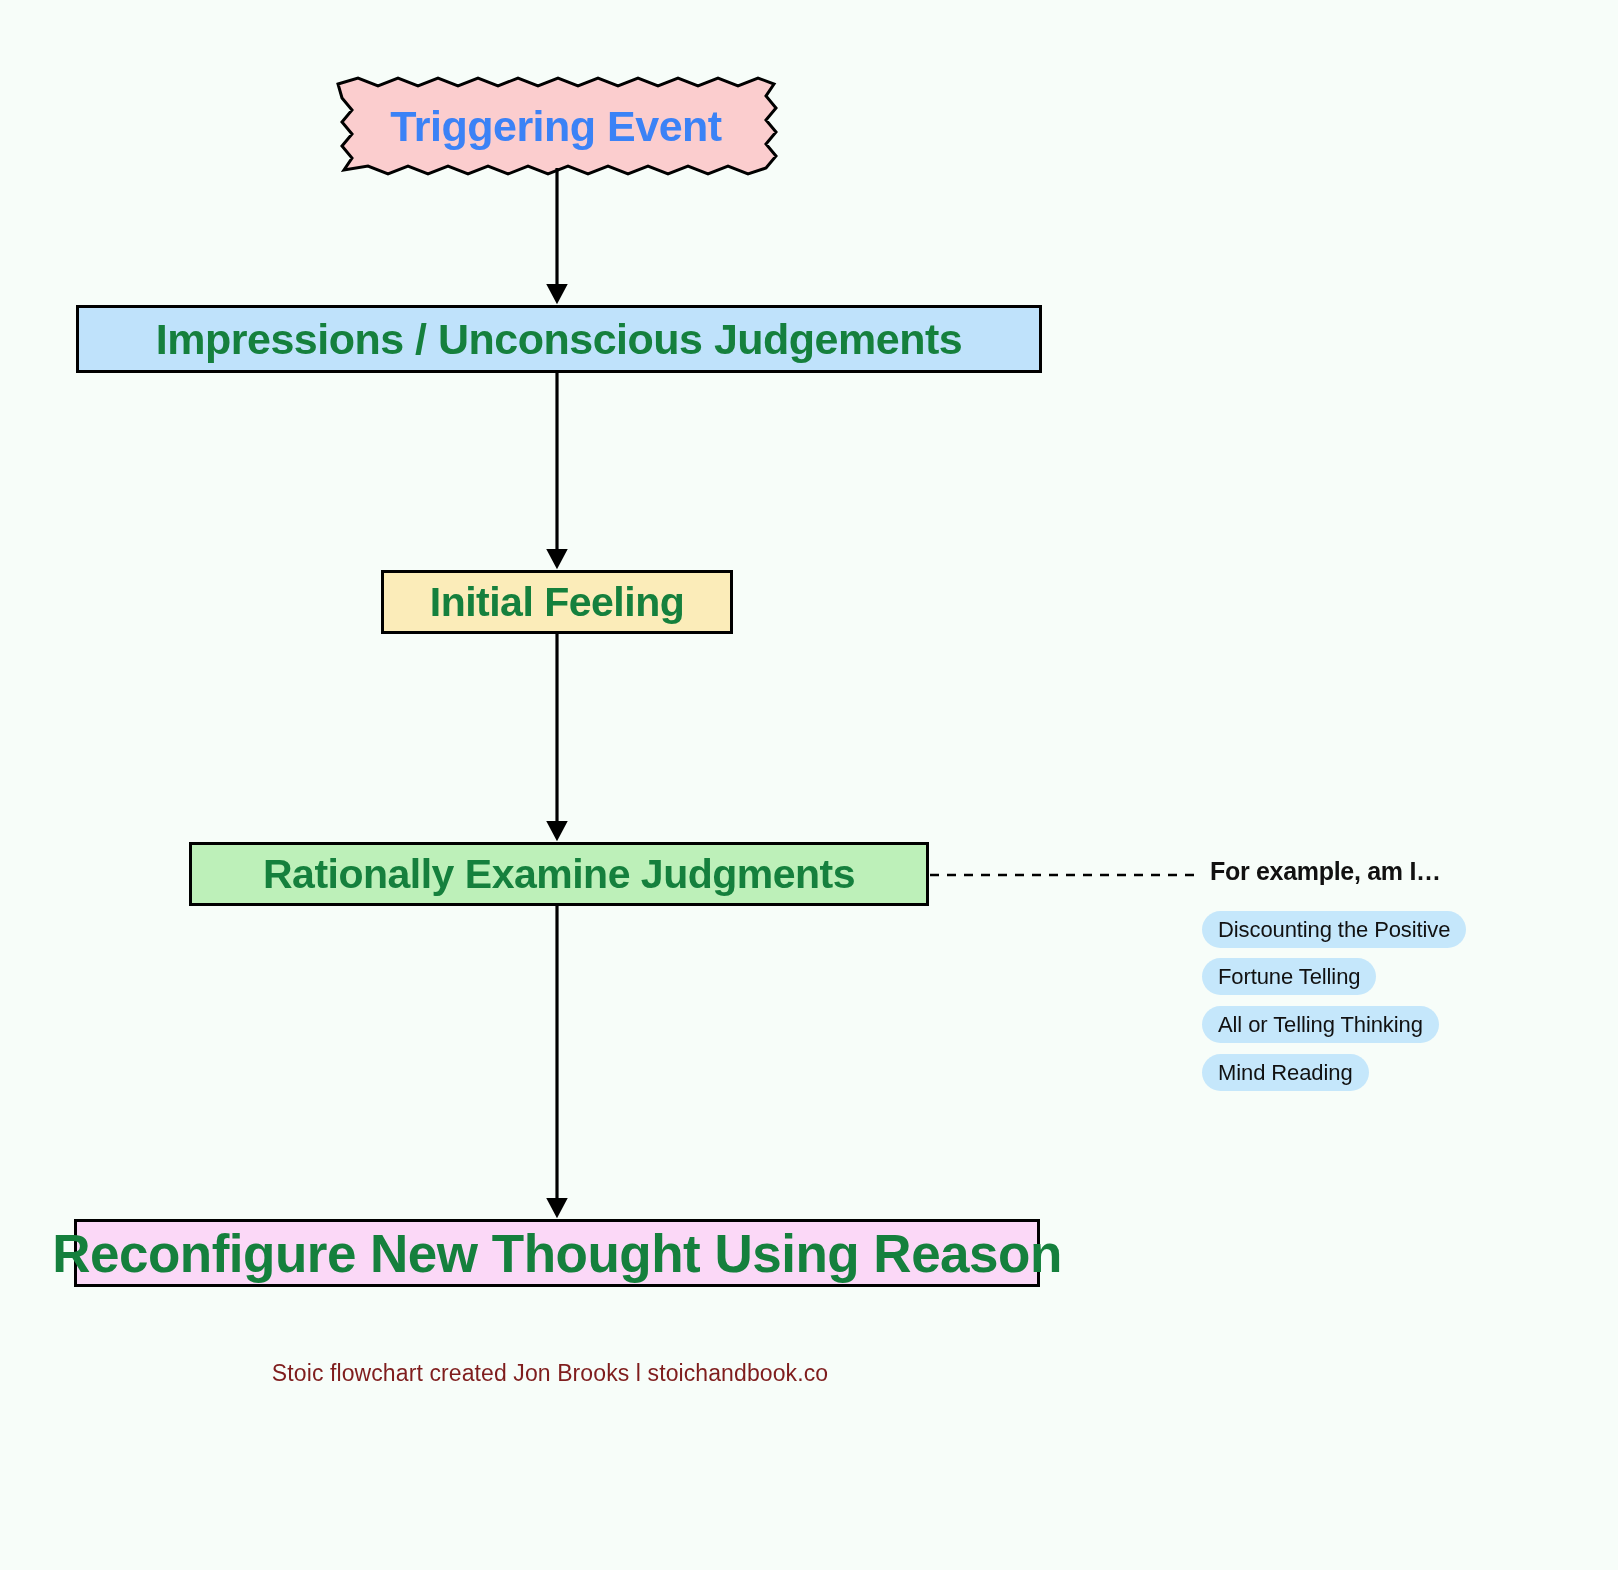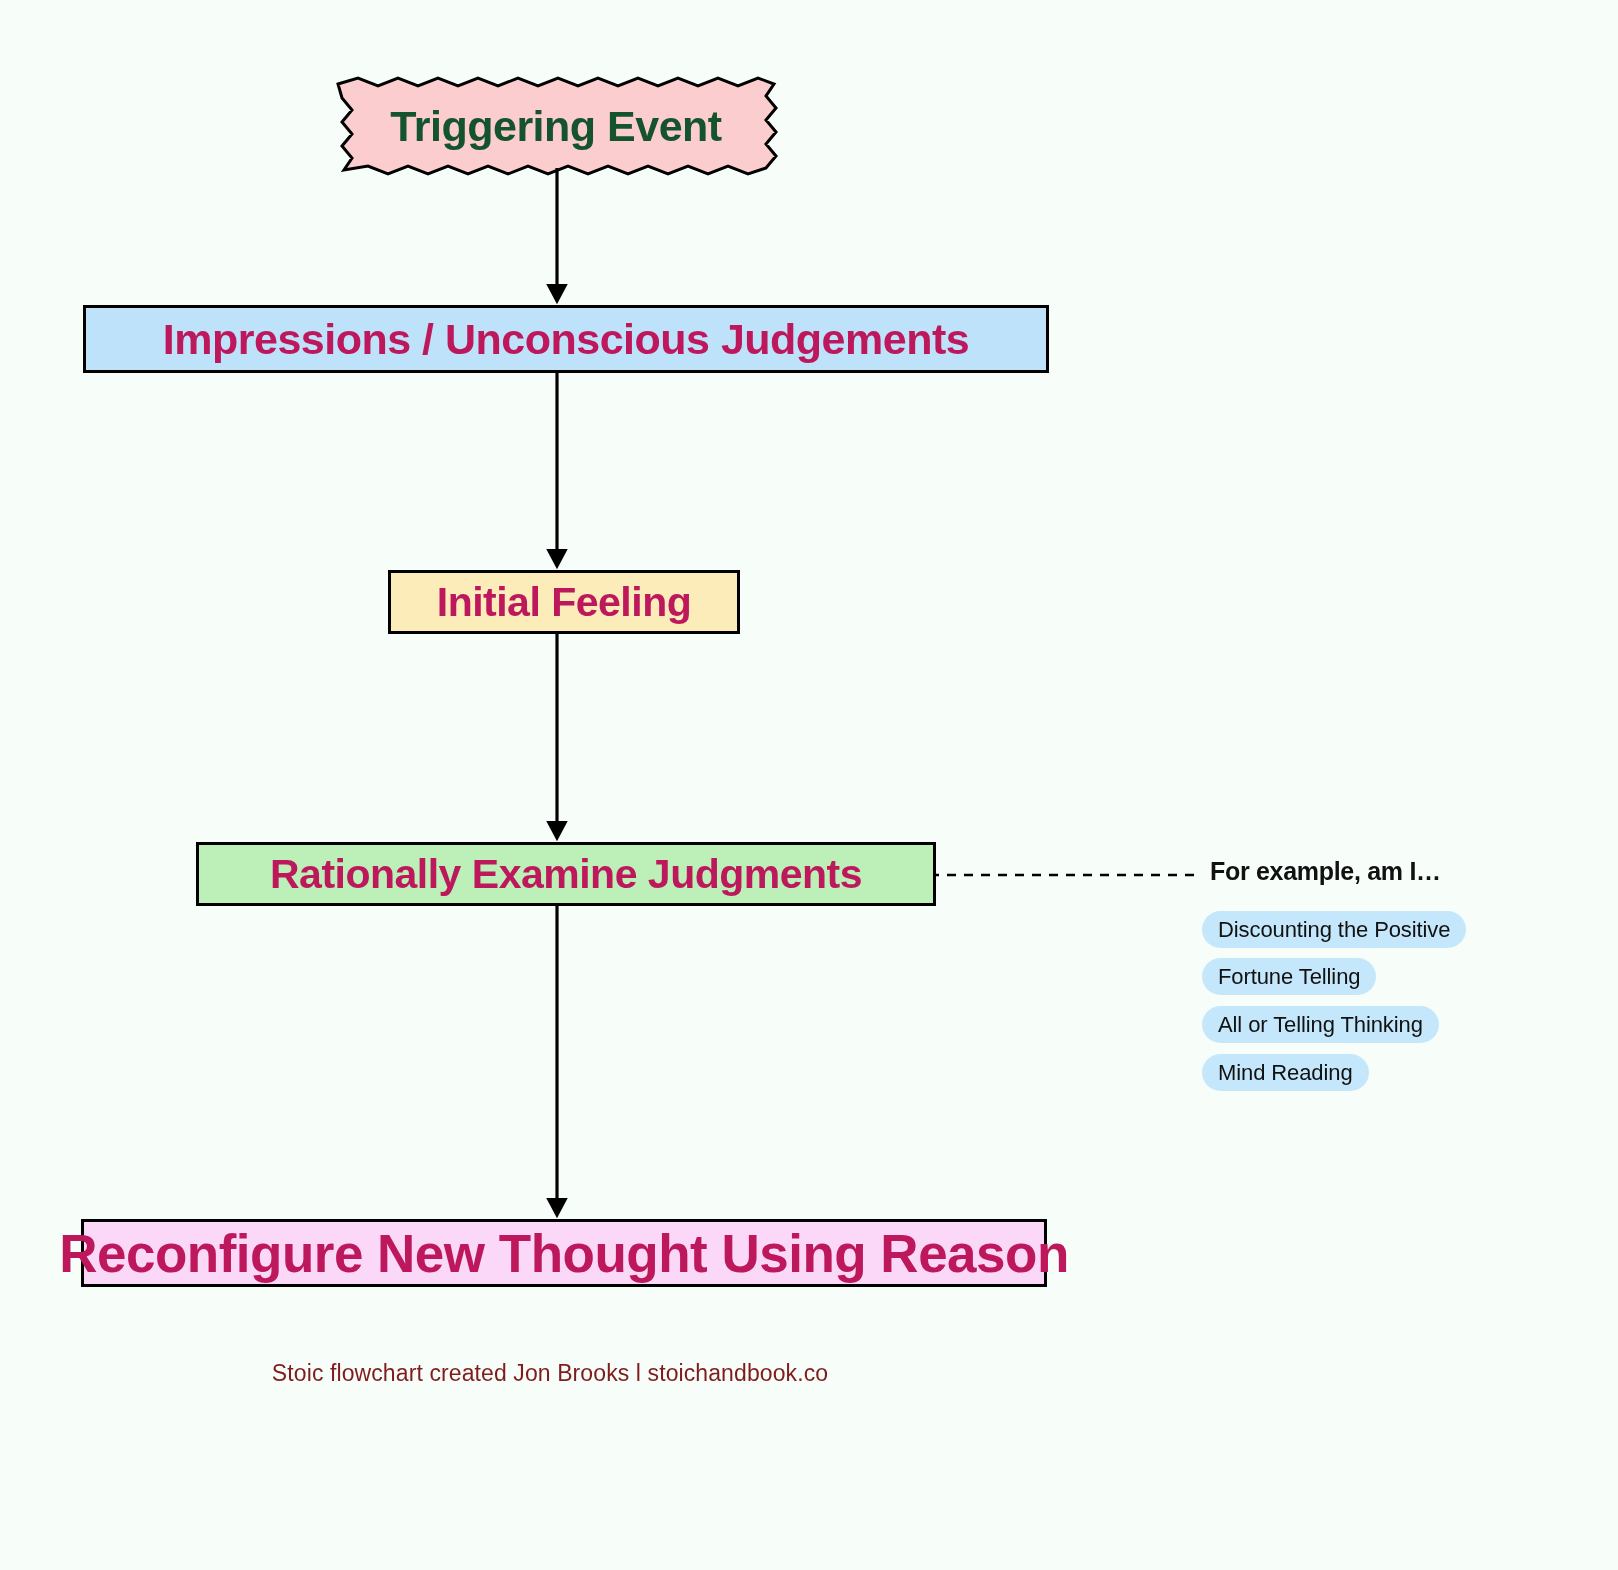--- a/index.html
+++ b/index.html
@@ -19,25 +19,24 @@
     width: 1618px;
     height: 1570px;
   }
   .node {
     position: absolute;
     box-sizing: border-box;
     display: flex;
     align-items: center;
     justify-content: center;
     border: 3px solid #000;
-    color: #be185d;
+    color: #15803d;
     font-weight: bold;
     letter-spacing: -0.5px;
     white-space: nowrap;
-    margin-left: 7px;
   }
 
   
   #trigger-wrap {
     position: absolute;
     left: 330px;
     top: 74px;
     width: 452px;
     height: 104px;
   }
@@ -51,21 +50,21 @@
   #trigger-label {
     position: absolute;
     left: 0; top: 0;
     width: 452px; height: 104px;
     display: flex;
     align-items: center;
     justify-content: center;
     font-size: 43px;
     font-weight: bold;
     letter-spacing: -0.5px;
-    color: #14532d;
+    color: #3b82f6;
   }
 
   
   #node-impressions {
     left: 76px; top: 305px;
     width: 966px; height: 68px;
     background: #bfe2fb;
     font-size: 43px;
   }
   #node-feeling {

